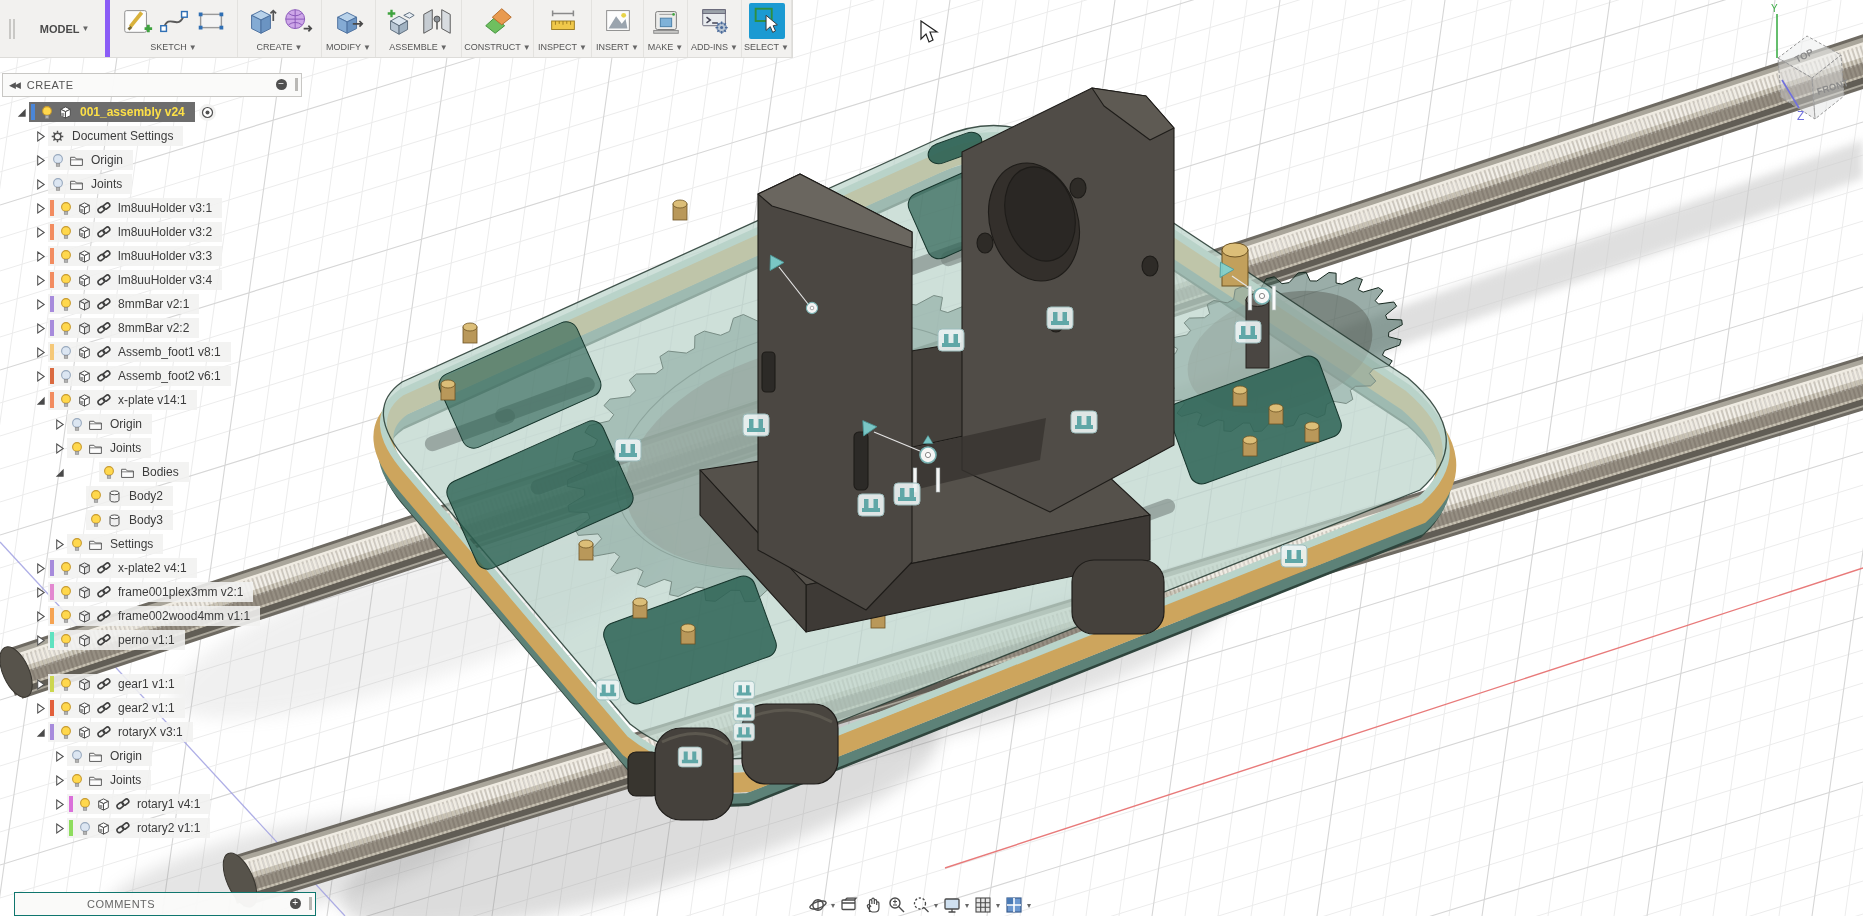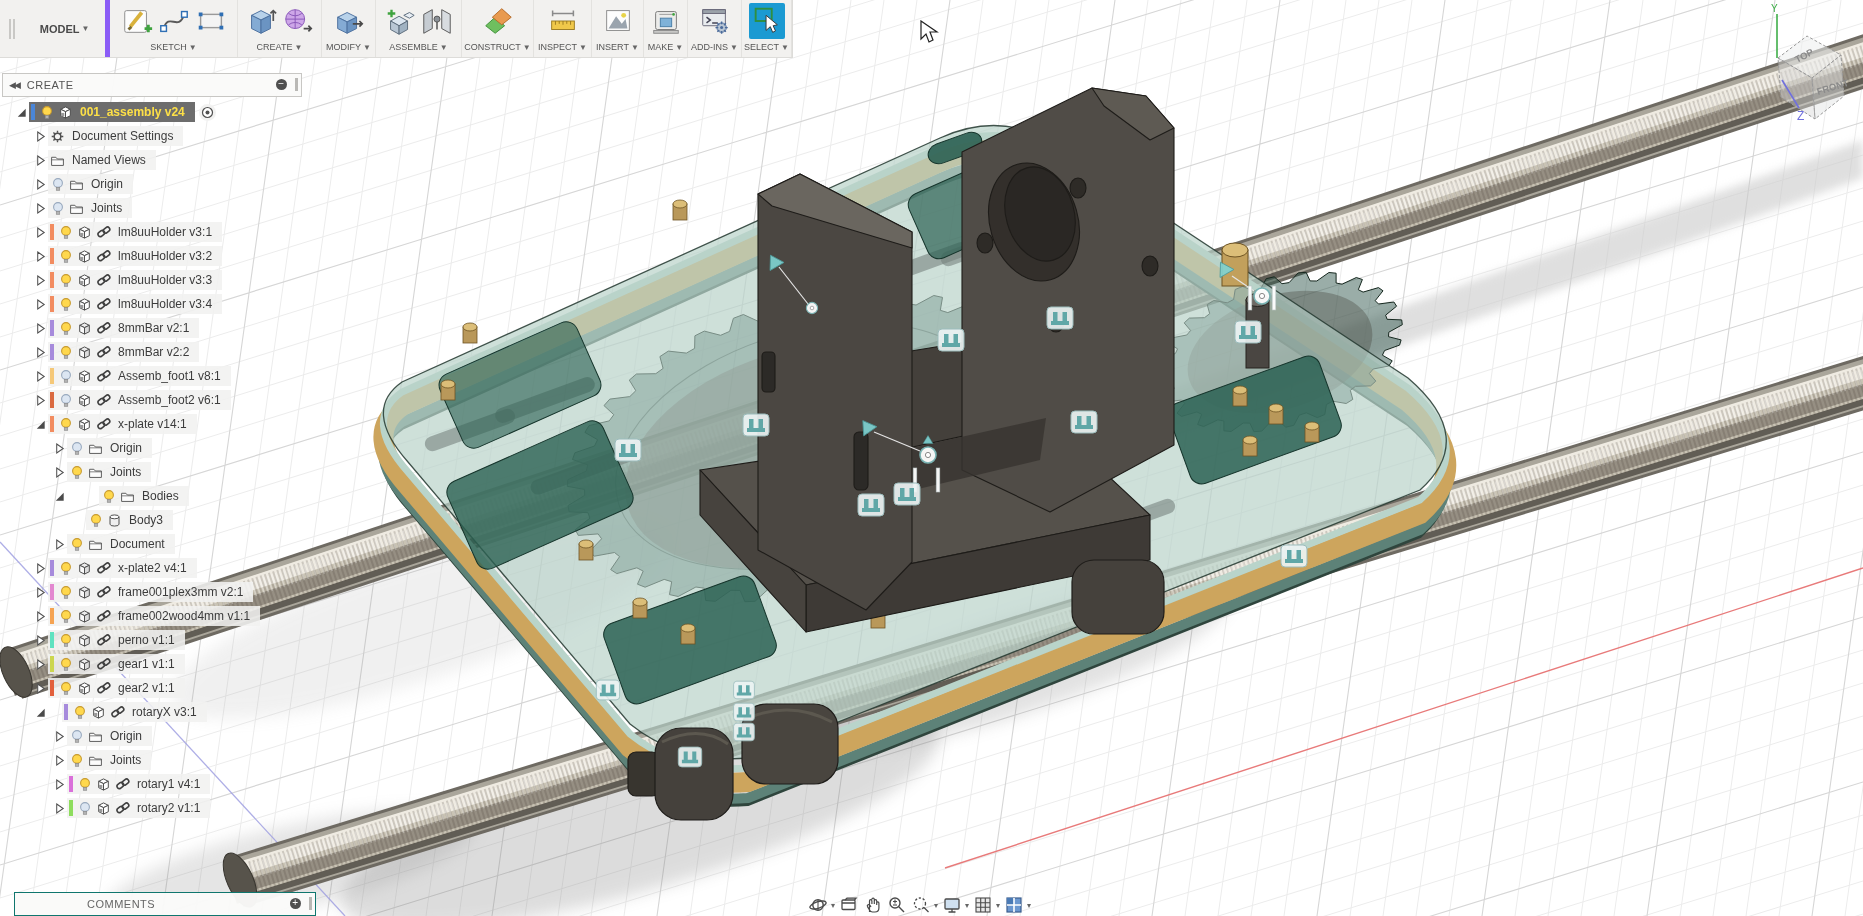--- a/index.html
+++ b/index.html
@@ -533,36 +533,20 @@
         </span>
       </div>
       <div class="trow" style="padding-left: 31px;">
         <span class="expander">
           <svg width="13" height="13" viewBox="0 0 14 14">
             <path d="M4,2.2 L11,7 L4,11.8 Z" fill="#fff" stroke="#4f4f4f" stroke-width="1.1"></path>
           </svg>
         </span>
         <span class="pill">
           <span class="ticon">
-            <svg width="15" height="15" viewBox="0 0 14 14">
-              <path d="M1.5,4 h4 l1.4,1.6 h5.6 v6 h-11 z" fill="#fcfcfc" stroke="#5a5a5a" stroke-width="0.9"></path>
-              <path d="M1.5,6.4 h11" stroke="#5a5a5a" stroke-width="0.7"></path>
-            </svg>
-          </span>
-          <span class="tlabel">Named Views</span>
-        </span>
-      </div>
-      <div class="trow" style="padding-left: 31px;">
-        <span class="expander">
-          <svg width="13" height="13" viewBox="0 0 14 14">
-            <path d="M4,2.2 L11,7 L4,11.8 Z" fill="#fff" stroke="#4f4f4f" stroke-width="1.1"></path>
-          </svg>
-        </span>
-        <span class="pill">
-          <span class="ticon">
             <svg width="14" height="15" viewBox="0 0 13 14">
               <circle cx="6.5" cy="5.6" r="4.1" fill="#dce6f2" stroke="#97a8bd" stroke-width="1"></circle>
               <rect x="4.9" y="9.8" width="3.2" height="2.6" fill="#b3b3b3" stroke="#8a8a8a" stroke-width="0.6"></rect>
             </svg>
           </span>
           <span class="ticon">
             <svg width="15" height="15" viewBox="0 0 14 14">
               <path d="M1.5,4 h4 l1.4,1.6 h5.6 v6 h-11 z" fill="#fcfcfc" stroke="#5a5a5a" stroke-width="0.9"></path>
               <path d="M1.5,6.4 h11" stroke="#5a5a5a" stroke-width="0.7"></path>
             </svg>
@@ -979,20 +963,38 @@
               <circle cx="6.5" cy="5.6" r="4.1" fill="#ffd84d" stroke="#c79a2e" stroke-width="1"></circle>
               <rect x="4.9" y="9.8" width="3.2" height="2.6" fill="#b3b3b3" stroke="#8a8a8a" stroke-width="0.6"></rect>
             </svg>
           </span>
           <span class="ticon">
             <svg width="15" height="15" viewBox="0 0 14 14">
               <path d="M2.8,3.6 v6.8 a4.2,1.8 0 0 0 8.4,0 v-6.8" fill="#efefef" stroke="#4a4a4a" stroke-width="0.9"></path>
               <ellipse cx="7" cy="3.6" rx="4.2" ry="1.8" fill="#fcfcfc" stroke="#4a4a4a" stroke-width="0.9"></ellipse>
             </svg>
           </span>
+          <span class="tlabel">Body2</span>
+        </span>
+      </div>
+      <div class="trow" style="padding-left: 69px;">
+        <span class="expander"></span>
+        <span class="pill">
+          <span class="ticon">
+            <svg width="14" height="15" viewBox="0 0 13 14">
+              <circle cx="6.5" cy="5.6" r="4.1" fill="#ffd84d" stroke="#c79a2e" stroke-width="1"></circle>
+              <rect x="4.9" y="9.8" width="3.2" height="2.6" fill="#b3b3b3" stroke="#8a8a8a" stroke-width="0.6"></rect>
+            </svg>
+          </span>
+          <span class="ticon">
+            <svg width="15" height="15" viewBox="0 0 14 14">
+              <path d="M2.8,3.6 v6.8 a4.2,1.8 0 0 0 8.4,0 v-6.8" fill="#efefef" stroke="#4a4a4a" stroke-width="0.9"></path>
+              <ellipse cx="7" cy="3.6" rx="4.2" ry="1.8" fill="#fcfcfc" stroke="#4a4a4a" stroke-width="0.9"></ellipse>
+            </svg>
+          </span>
           <span class="tlabel">Body3</span>
         </span>
       </div>
       <div class="trow" style="padding-left: 50px;">
         <span class="expander">
           <svg width="13" height="13" viewBox="0 0 14 14">
             <path d="M4,2.2 L11,7 L4,11.8 Z" fill="#fff" stroke="#4f4f4f" stroke-width="1.1"></path>
           </svg>
         </span>
         <span class="pill">
@@ -1001,21 +1003,21 @@
               <circle cx="6.5" cy="5.6" r="4.1" fill="#ffd84d" stroke="#c79a2e" stroke-width="1"></circle>
               <rect x="4.9" y="9.8" width="3.2" height="2.6" fill="#b3b3b3" stroke="#8a8a8a" stroke-width="0.6"></rect>
             </svg>
           </span>
           <span class="ticon">
             <svg width="15" height="15" viewBox="0 0 14 14">
               <path d="M1.5,4 h4 l1.4,1.6 h5.6 v6 h-11 z" fill="#fcfcfc" stroke="#5a5a5a" stroke-width="0.9"></path>
               <path d="M1.5,6.4 h11" stroke="#5a5a5a" stroke-width="0.7"></path>
             </svg>
           </span>
-          <span class="tlabel">Document</span>
+          <span class="tlabel">Settings</span>
         </span>
       </div>
       <div class="trow" style="padding-left: 31px;">
         <span class="expander">
           <svg width="13" height="13" viewBox="0 0 14 14">
             <path d="M4,2.2 L11,7 L4,11.8 Z" fill="#fff" stroke="#4f4f4f" stroke-width="1.1"></path>
           </svg>
         </span>
         <span class="pill">
           <span class="cbar" style="background: rgb(167, 139, 220);"></span>
@@ -1140,21 +1142,21 @@
             <svg width="14" height="14" viewBox="0 0 14 14">
               <g stroke="#3f3f3f" fill="none" stroke-width="1.6">
                 <rect x="0.8" y="6.2" width="7" height="4.6" rx="2.3" transform="rotate(-38 4.3 8.5)"></rect>
                 <rect x="6" y="2.8" width="7" height="4.6" rx="2.3" transform="rotate(-38 9.5 5.1)"></rect>
               </g>
             </svg>
           </span>
           <span class="tlabel">perno v1:1</span>
         </span>
       </div>
-      <div class="trow" style="padding-left: 31px;">
+      <div class="trow" style="padding-left: 31px; margin-top: 20px;">
         <span class="expander">
           <svg width="13" height="13" viewBox="0 0 14 14">
             <path d="M4,2.2 L11,7 L4,11.8 Z" fill="#fff" stroke="#4f4f4f" stroke-width="1.1"></path>
           </svg>
         </span>
         <span class="pill">
           <span class="cbar" style="background: rgb(204, 214, 79);"></span>
           <span class="ticon">
             <svg width="14" height="15" viewBox="0 0 13 14">
               <circle cx="6.5" cy="5.6" r="4.1" fill="#ffd84d" stroke="#c79a2e" stroke-width="1"></circle>
@@ -1209,21 +1211,21 @@
             <svg width="14" height="14" viewBox="0 0 14 14">
               <g stroke="#3f3f3f" fill="none" stroke-width="1.6">
                 <rect x="0.8" y="6.2" width="7" height="4.6" rx="2.3" transform="rotate(-38 4.3 8.5)"></rect>
                 <rect x="6" y="2.8" width="7" height="4.6" rx="2.3" transform="rotate(-38 9.5 5.1)"></rect>
               </g>
             </svg>
           </span>
           <span class="tlabel">gear2 v1:1</span>
         </span>
       </div>
-      <div class="trow" style="padding-left: 31px; gap: 14px;">
+      <div class="trow" style="padding-left: 31px;">
         <span class="expander">
           <svg width="13" height="13" viewBox="0 0 14 14">
             <path d="M11.5,3 L11.5,11.5 L3,11.5 Z" fill="#4a4a4a"></path>
           </svg>
         </span>
         <span class="pill">
           <span class="cbar" style="background: rgb(167, 139, 220);"></span>
           <span class="ticon">
             <svg width="14" height="15" viewBox="0 0 13 14">
               <circle cx="6.5" cy="5.6" r="4.1" fill="#ffd84d" stroke="#c79a2e" stroke-width="1"></circle>

